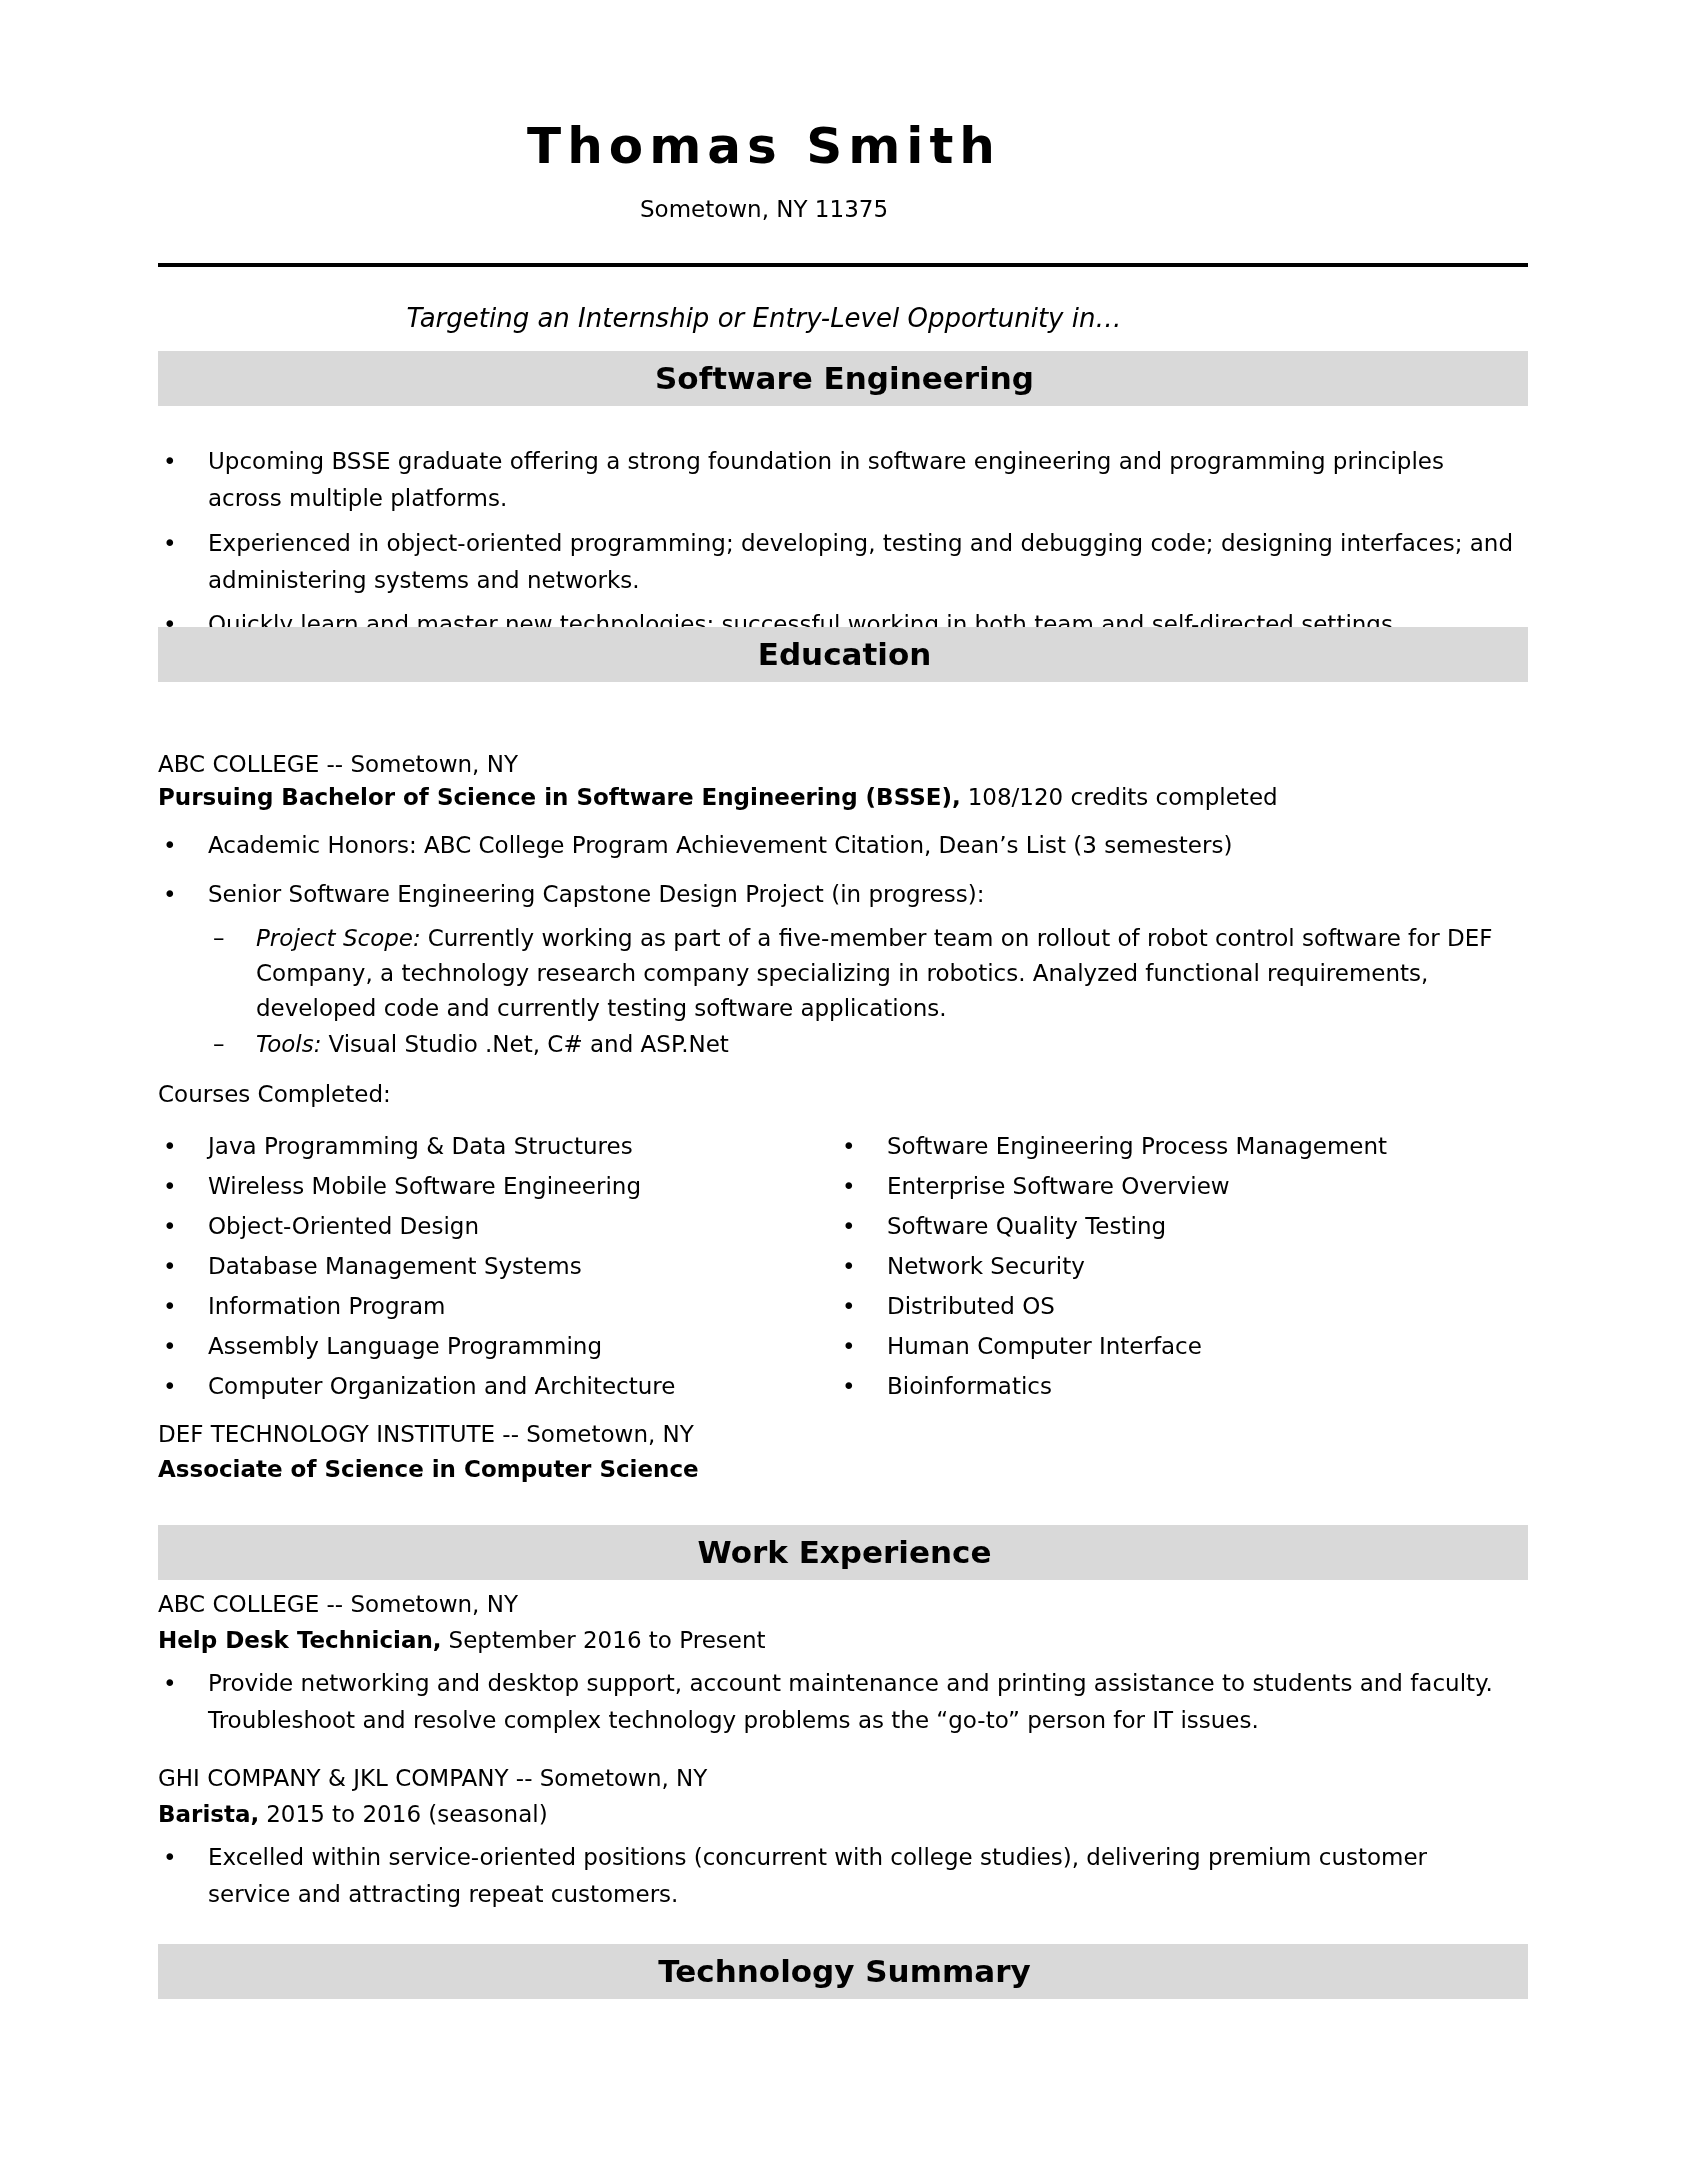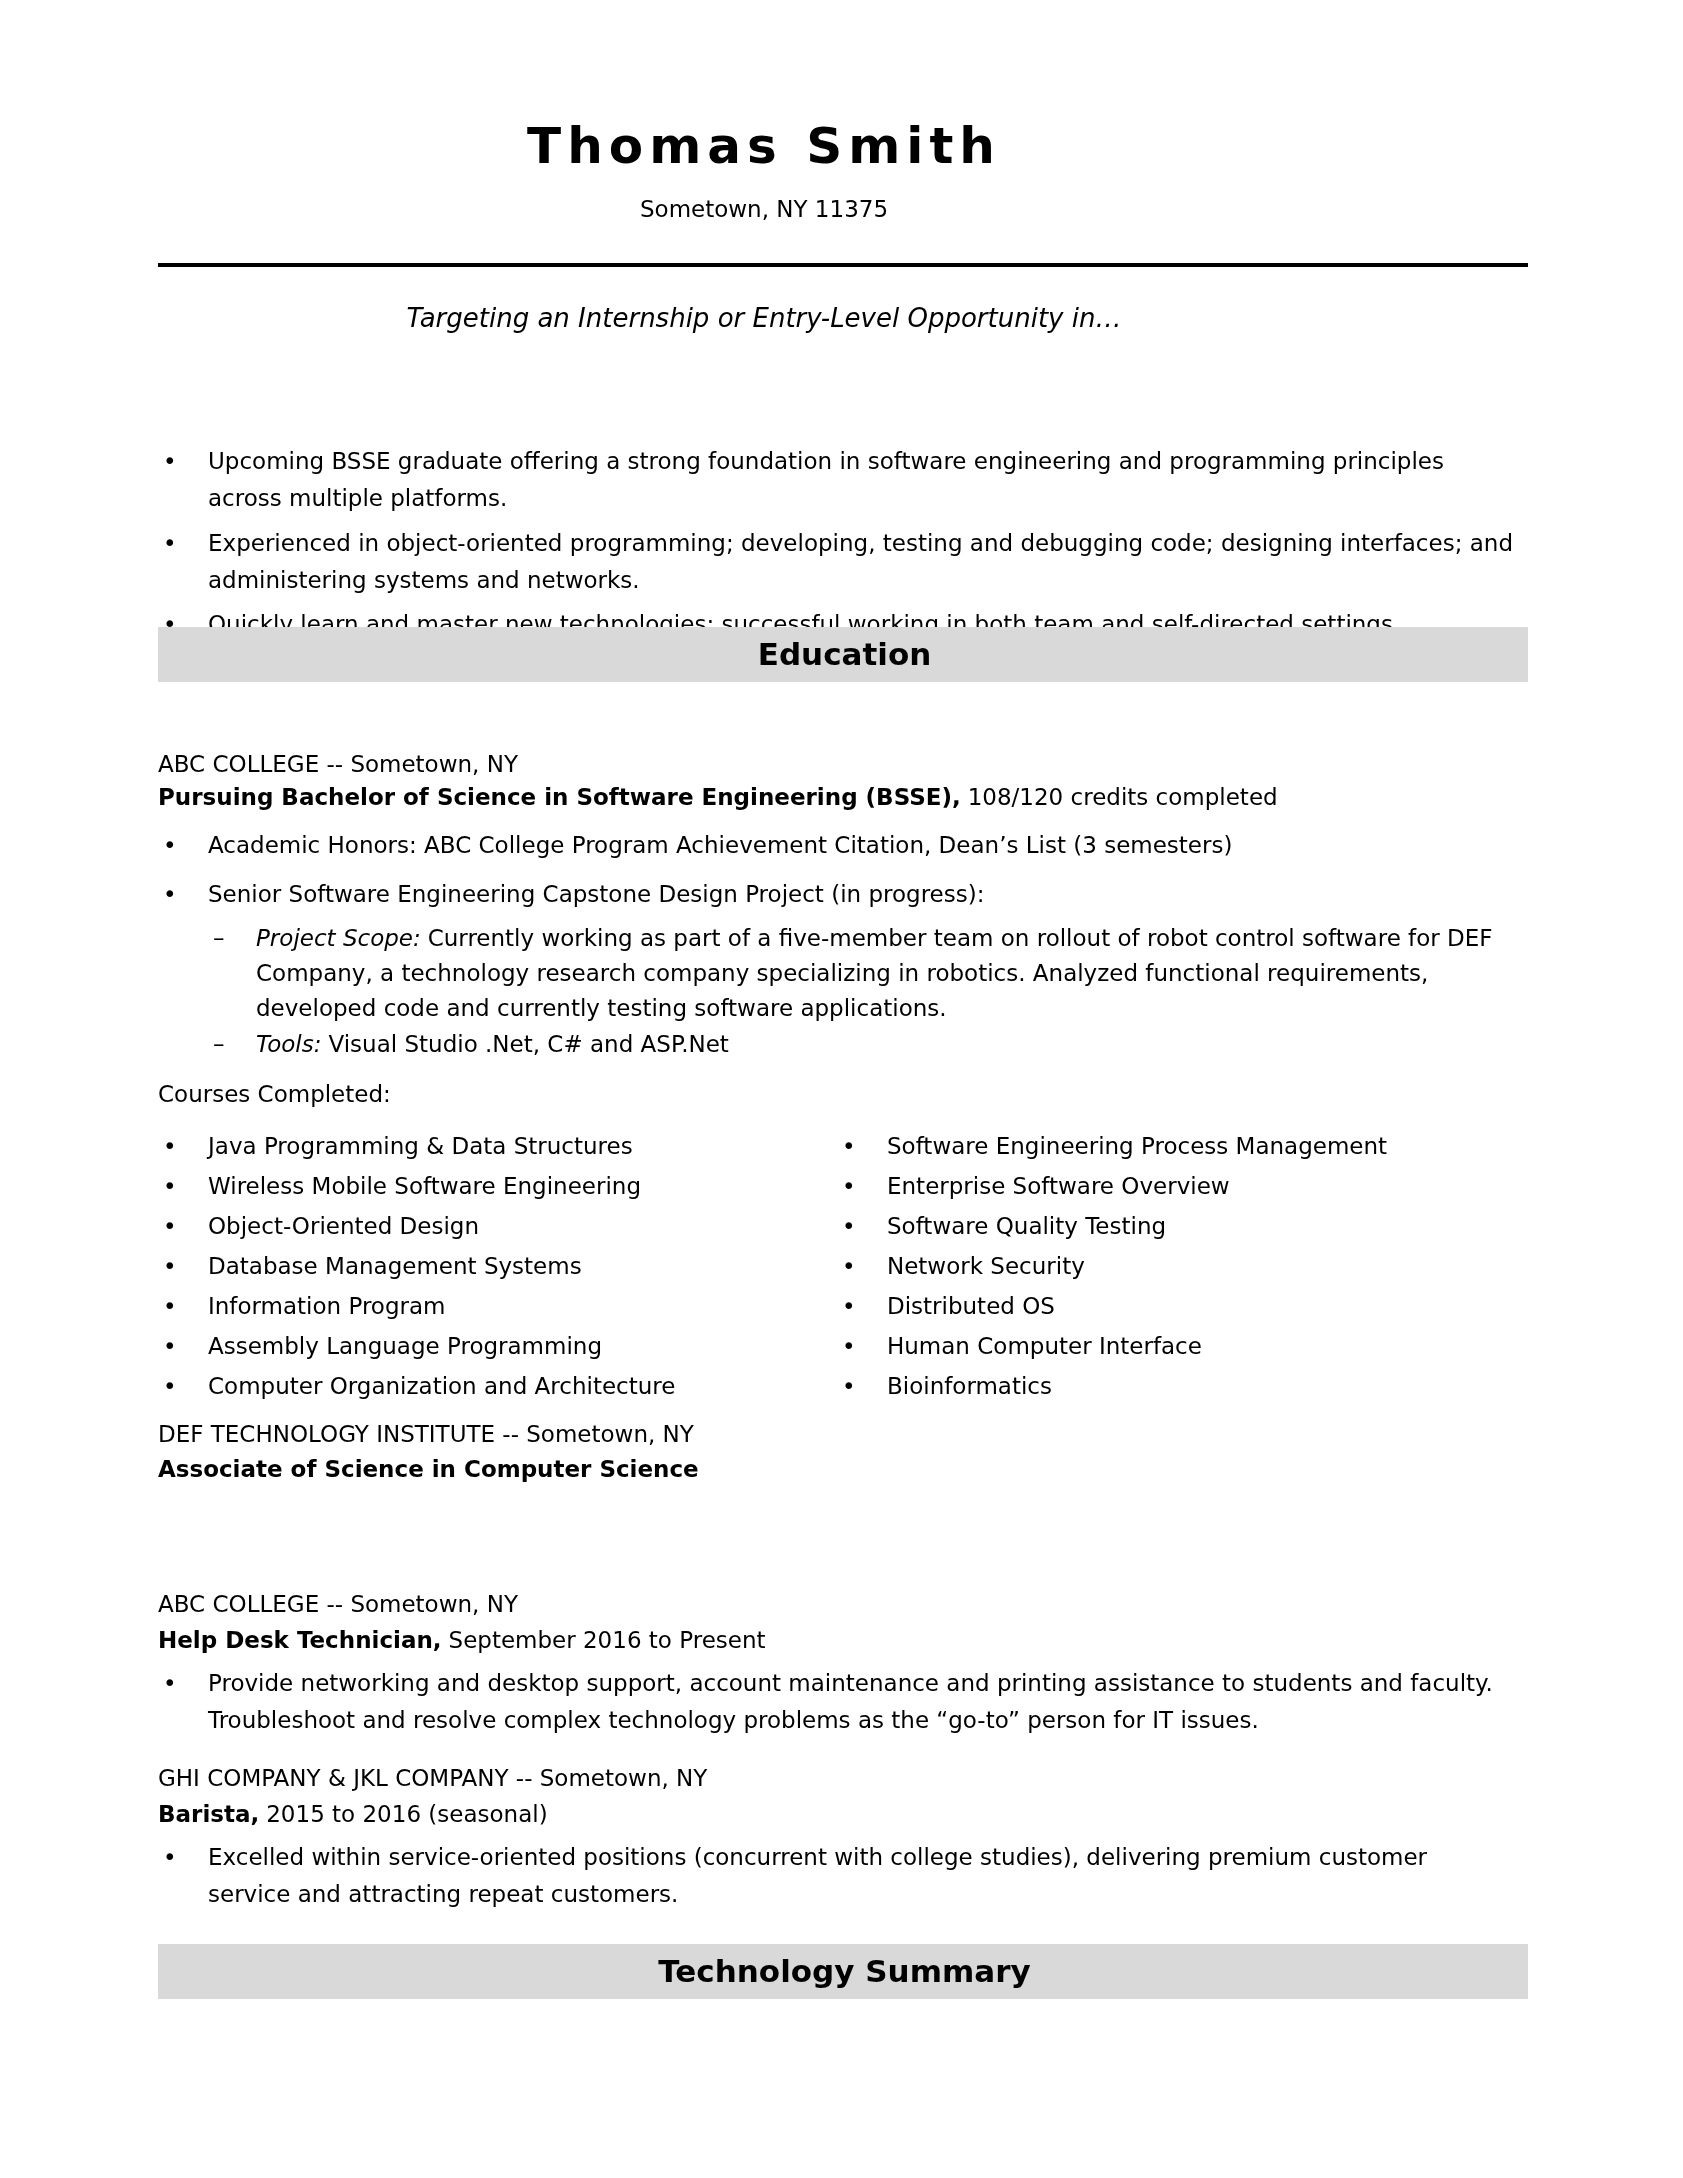--- a/index.html
+++ b/index.html
@@ -52,20 +52,23 @@
 <body>
 
 <div class="page">
 
   <div class="abs center name">Thomas Smith</div>
   <div class="abs center addr">Sometown, NY 11375</div>
   <div class="abs hrule"></div>
 
   <div class="abs center targeting">Targeting an Internship or Entry-Level Opportunity in…</div>
 
+  <div class="abs band" style="top: 351px; background: rgb(217, 217, 217);">
+    <span>Software Engineering</span>
+  </div>
 
   <div class="abs bullet" style="top:443px">
     <span class="marker">•</span>
     <span>Upcoming BSSE graduate offering a strong foundation in software engineering and programming principles across multiple platforms.</span>
   </div>
   <div class="abs bullet" style="top:525px">
     <span class="marker">•</span>
     <span>Experienced in object-oriented programming; developing, testing and debugging code; designing interfaces; and administering systems and networks.</span>
   </div>
   <div class="abs bullet" style="top:606px">
@@ -118,20 +121,23 @@
     <div class="course"><span class="marker">•</span><span>Software Quality Testing</span></div>
     <div class="course"><span class="marker">•</span><span>Network Security</span></div>
     <div class="course"><span class="marker">•</span><span>Distributed OS</span></div>
     <div class="course"><span class="marker">•</span><span>Human Computer Interface</span></div>
     <div class="course"><span class="marker">•</span><span>Bioinformatics</span></div>
   </div>
 
   <div class="abs plain" style="top:1419px">DEF TECHNOLOGY INSTITUTE -- Sometown, NY</div>
   <div class="abs plain bold" style="top:1454px">Associate of Science in Computer Science</div>
 
+  <div class="abs band" style="top: 1525px; background: rgb(217, 217, 217);">
+    <span>Work Experience</span>
+  </div>
 
   <div class="abs plain" style="top:1589px">ABC COLLEGE -- Sometown, NY</div>
   <div class="abs plain" style="top:1625px">
     <span class="bold">Help Desk Technician,</span><span class="detail">September 2016 to Present</span>
   </div>
   <div class="abs bullet" style="top:1665px">
     <span class="marker">•</span>
     <span>Provide networking and desktop support, account maintenance and printing assistance to students and faculty. Troubleshoot and resolve complex technology problems as the “go-to” person for IT issues.</span>
   </div>
 

